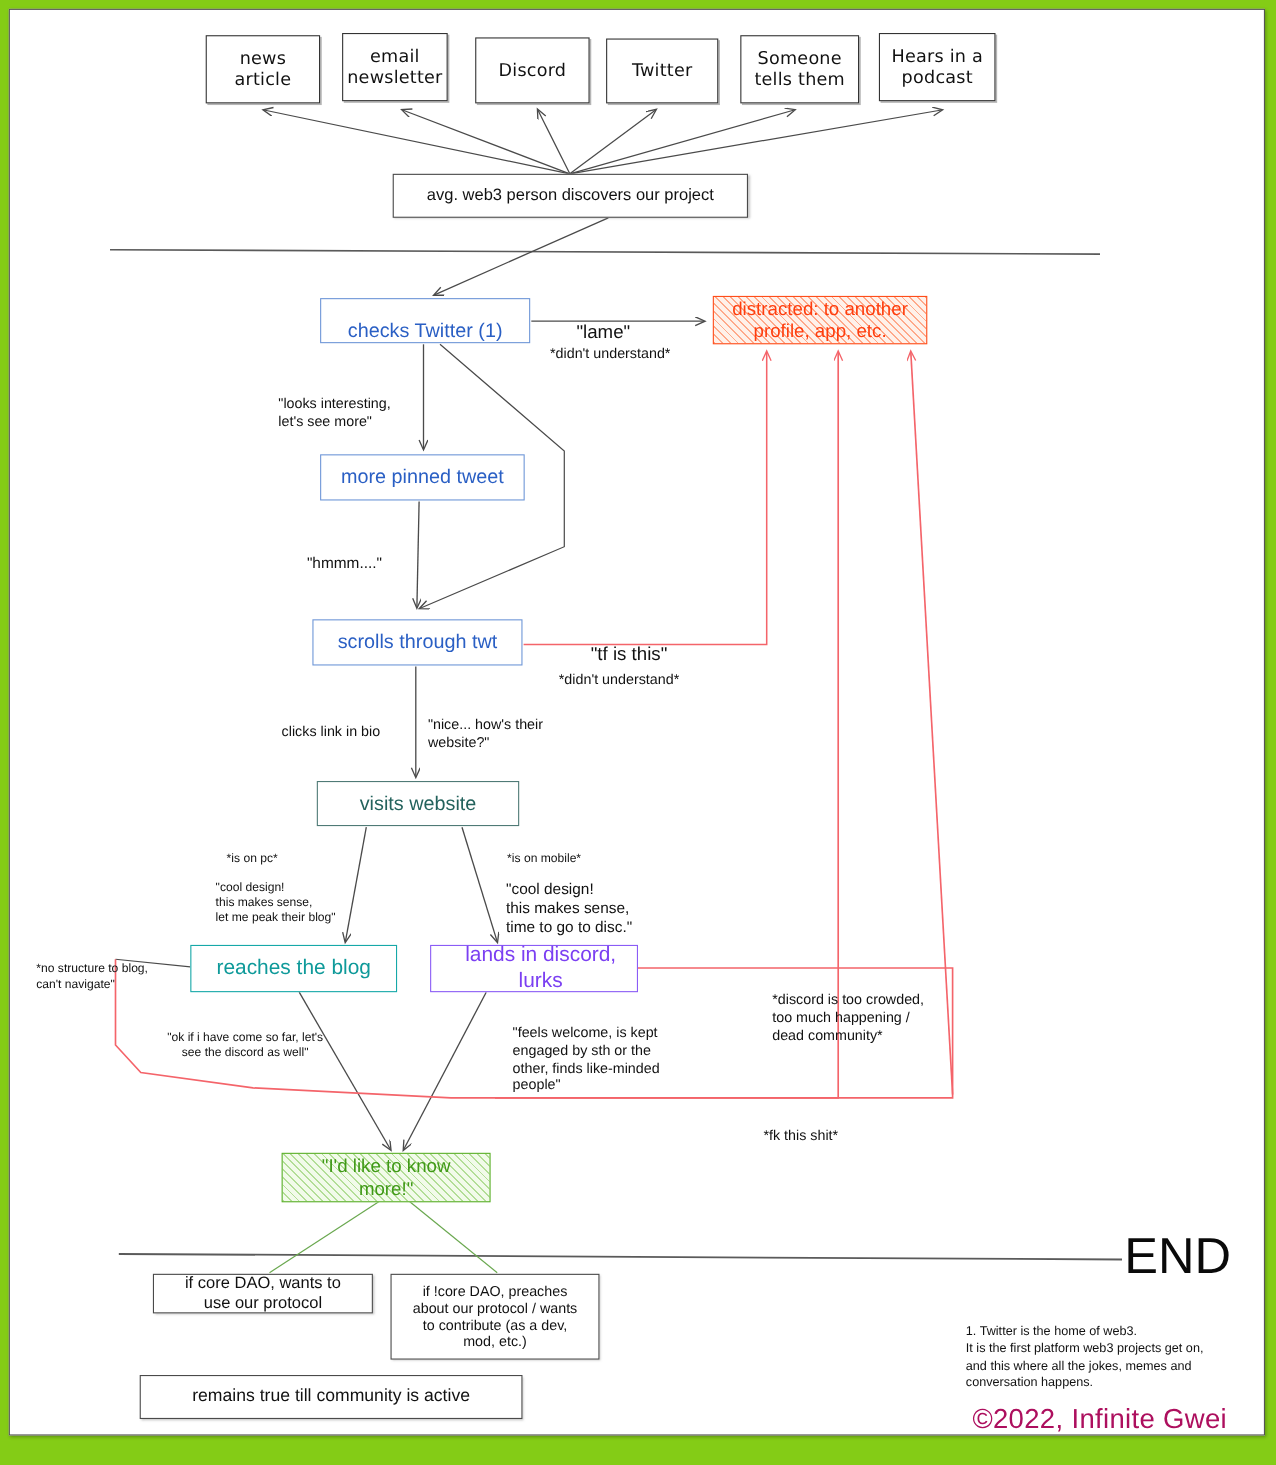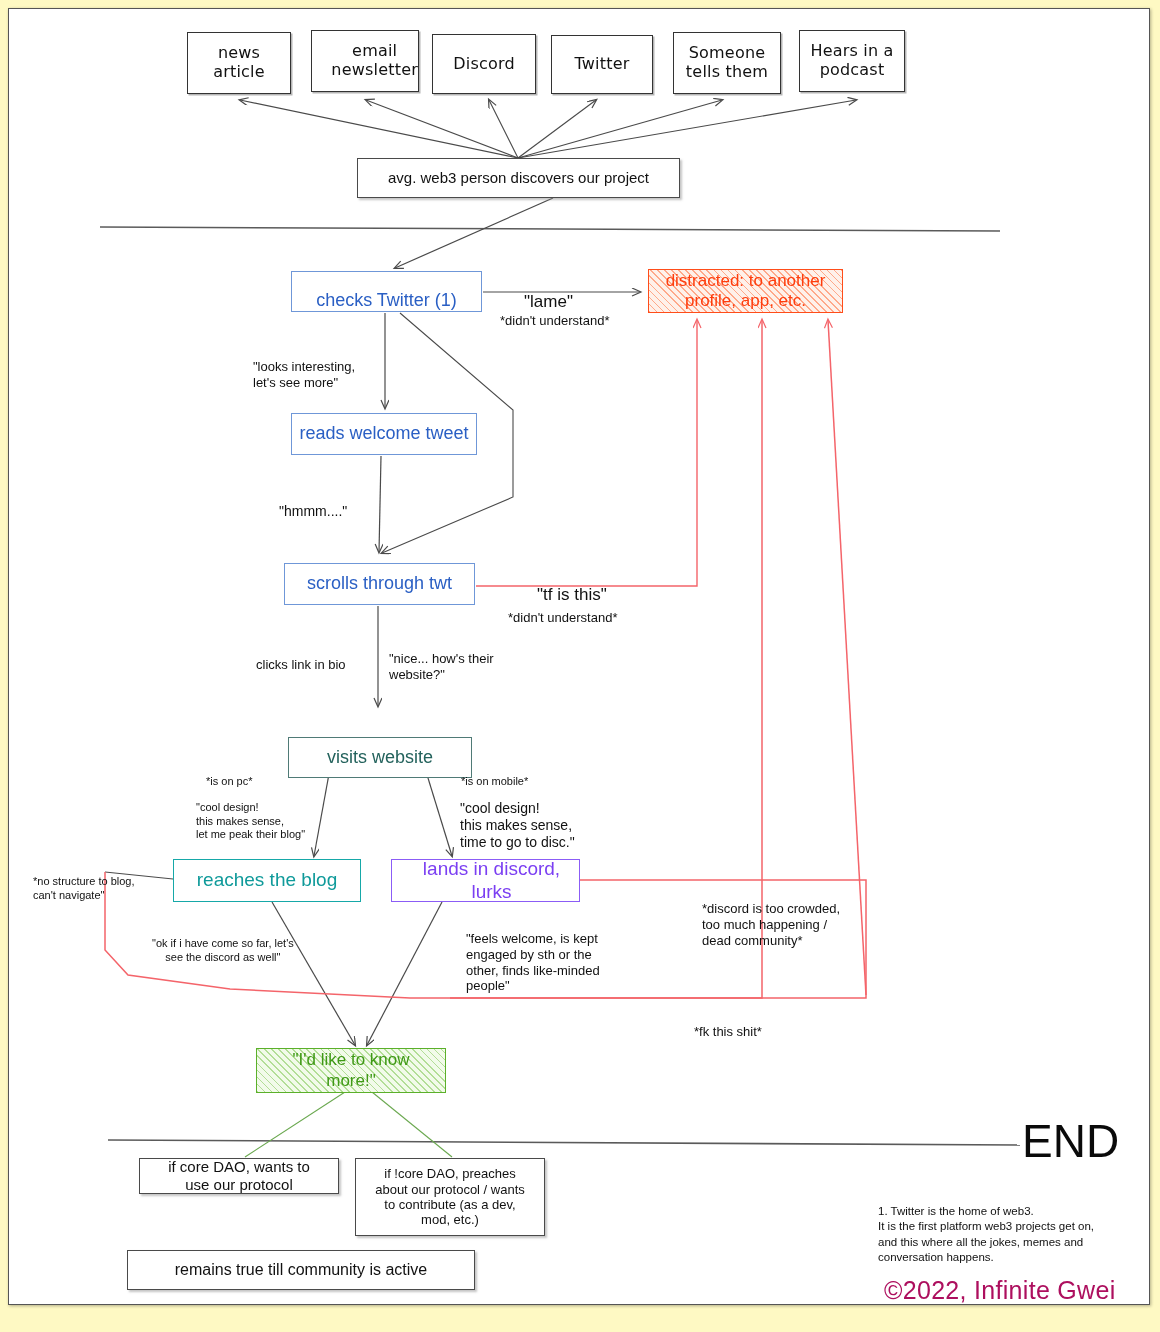--- a/index.html
+++ b/index.html
@@ -6,21 +6,21 @@
   html, body {
     margin: 0;
     padding: 0;
     background: #d9d9d9;
     font-family: "Liberation Sans", sans-serif;
   }
   #root {
     position: relative;
     width: 1160px;
     height: 1332px;
-    background: #fef9c3;
+    background: #84cc16;
     overflow: hidden;
   }
   .page {
     position: absolute;
     left: 8px;
     top: 8px;
     width: 1142px;
     height: 1297px;
     background: #ffffff;
     border: 1px solid #555;
@@ -53,21 +53,21 @@
     letter-spacing: 0.2px;
   }
   
   .plain {
     border: 1.4px solid #4a4a4a;
     font-size: 15px;
     color: #111;
     box-shadow: 1.5px 1.5px 2px rgba(140,140,140,0.5);
   }
   .blue   { border: 1.6px solid #6f97d8; color: #2a5fc4; font-size: 18px; }
-  .teal   { border: 1.6px solid #4f7a76; color: #23625c; font-size: 18px; margin-top: 27px; }
+  .teal   { border: 1.6px solid #4f7a76; color: #23625c; font-size: 18px; }
   .cyan   { border: 1.8px solid #16a8a8; color: #0f9a9a; font-size: 19px; }
   .purple { border: 1.8px solid #8b5cf6; color: #7b3ff2; font-size: 19px; padding-left: 12px; }
   .orange {
     border: 1.6px solid #ff4d1a;
     color: #ff3d0d;
     font-size: 17px;
     font-weight: 500;
     background-color: #fff1ea;
     background-image: repeating-linear-gradient(45deg,
         rgba(255,110,60,0.55) 0px, rgba(255,110,60,0.55) 1.2px,
@@ -176,21 +176,21 @@
     <path d="M866,995 L828,320" stroke="#f4646a" stroke-width="1.5" fill="none" marker-end="url(#ah-red)"></path>
 
     <path d="M345,1092 L245,1157" stroke="#6aa84f" stroke-width="1.1" fill="none"></path>
     <path d="M372,1092 L452,1157" stroke="#6aa84f" stroke-width="1.1" fill="none"></path>
   </svg>
 
   <div class="node hand" style="left:187px; top:32px; width:104px; height:62px;">
     <span style="white-space:pre-line">news
 article</span>
   </div>
-  <div class="node hand" style="left:311px; top:30px; width:108px; height:62px;justify-content:flex-end;">
+  <div class="node hand" style="left:311px; top:30px; width:96px; height:62px;">
     <span style="white-space:pre-line">email
 newsletter</span>
   </div>
   <div class="node hand" style="left:432px; top:34px; width:104px; height:60px;">
     <span style="white-space:pre-line">Discord</span>
   </div>
   <div class="node hand" style="left:551px; top:35px; width:102px; height:59px;">
     <span style="white-space:pre-line">Twitter</span>
   </div>
   <div class="node hand" style="left:673px; top:32px; width:108px; height:62px;">
@@ -209,21 +209,21 @@
   <div class="node blue" style="left:291px; top:271px; width:191px; height:41px;align-items:flex-end;">
     <span>checks Twitter (1)</span>
   </div>
 
   <div class="node orange" style="left:648px; top:269px; width:195px; height:44px;">
     <span style="white-space:pre-line">distracted: to another
 profile, app, etc.</span>
   </div>
 
   <div class="node blue" style="left:291px; top:413px; width:186px; height:42px;">
-    <span>reads welcome tweet</span>
+    <span>more pinned tweet</span>
   </div>
 
   <div class="node blue" style="left:284px; top:563px; width:191px; height:42px;">
     <span>scrolls through twt</span>
   </div>
 
   <div class="node teal" style="left:288px; top:710px; width:184px; height:41px;">
     <span>visits website</span>
   </div>
 

